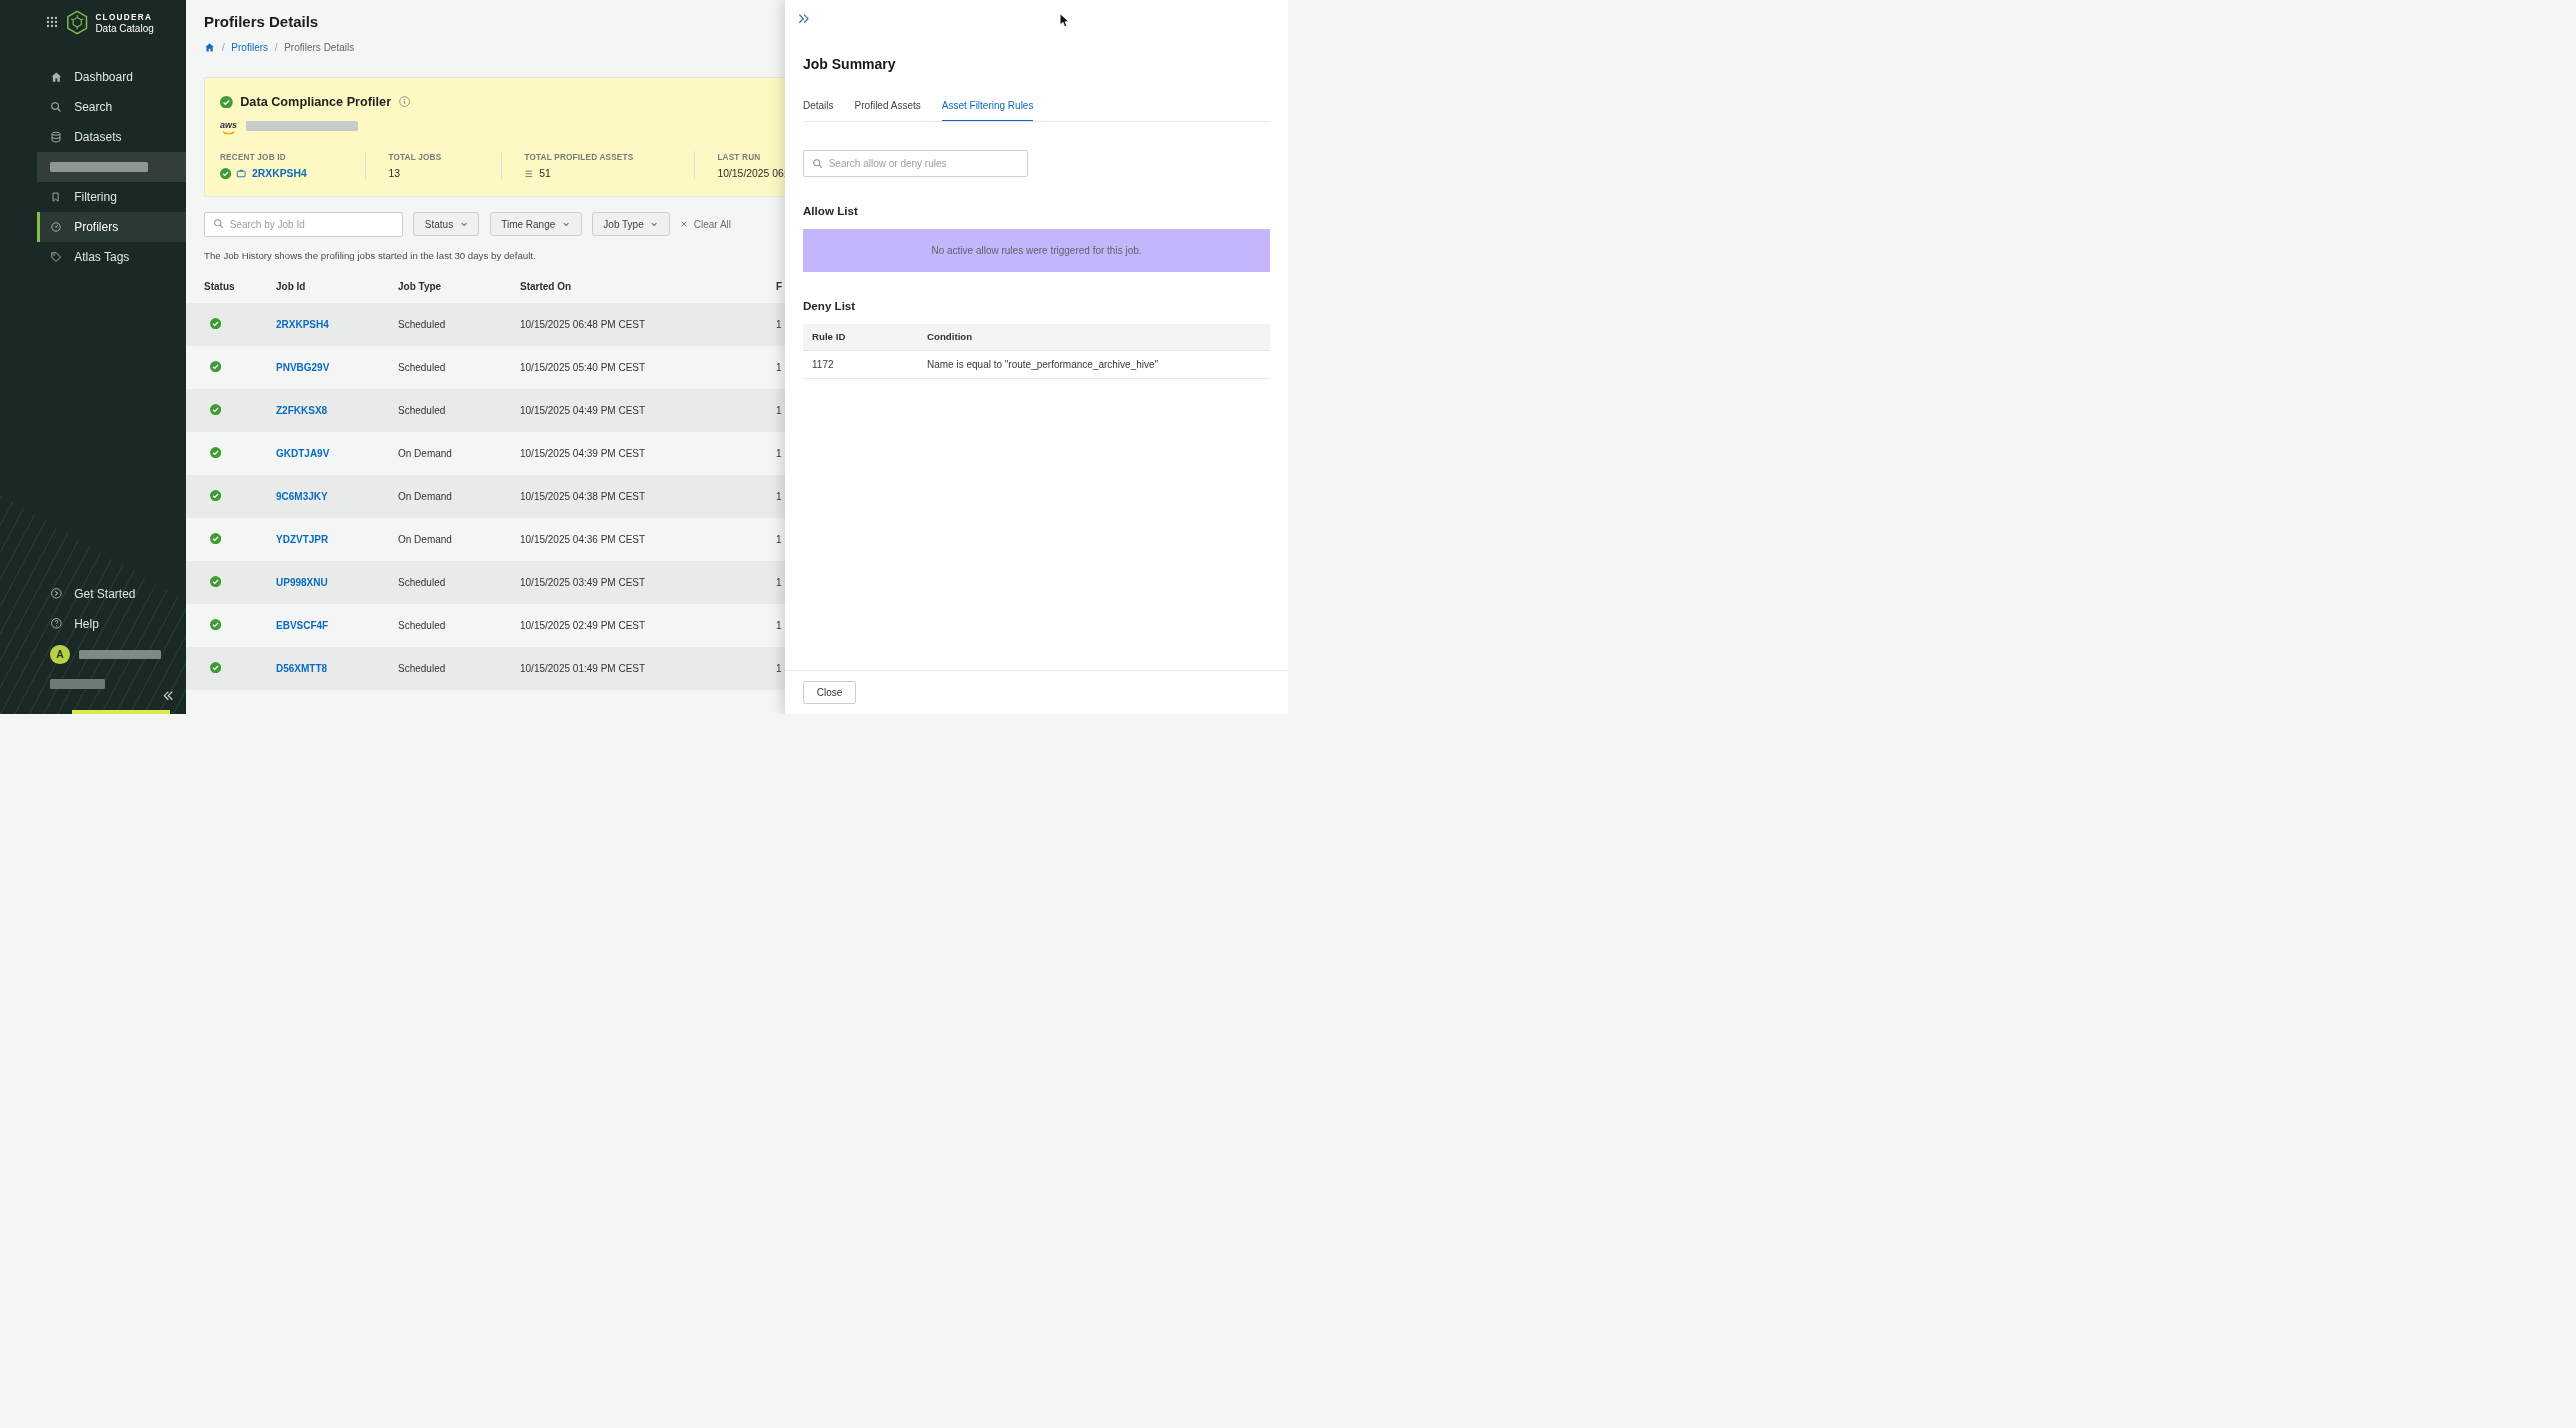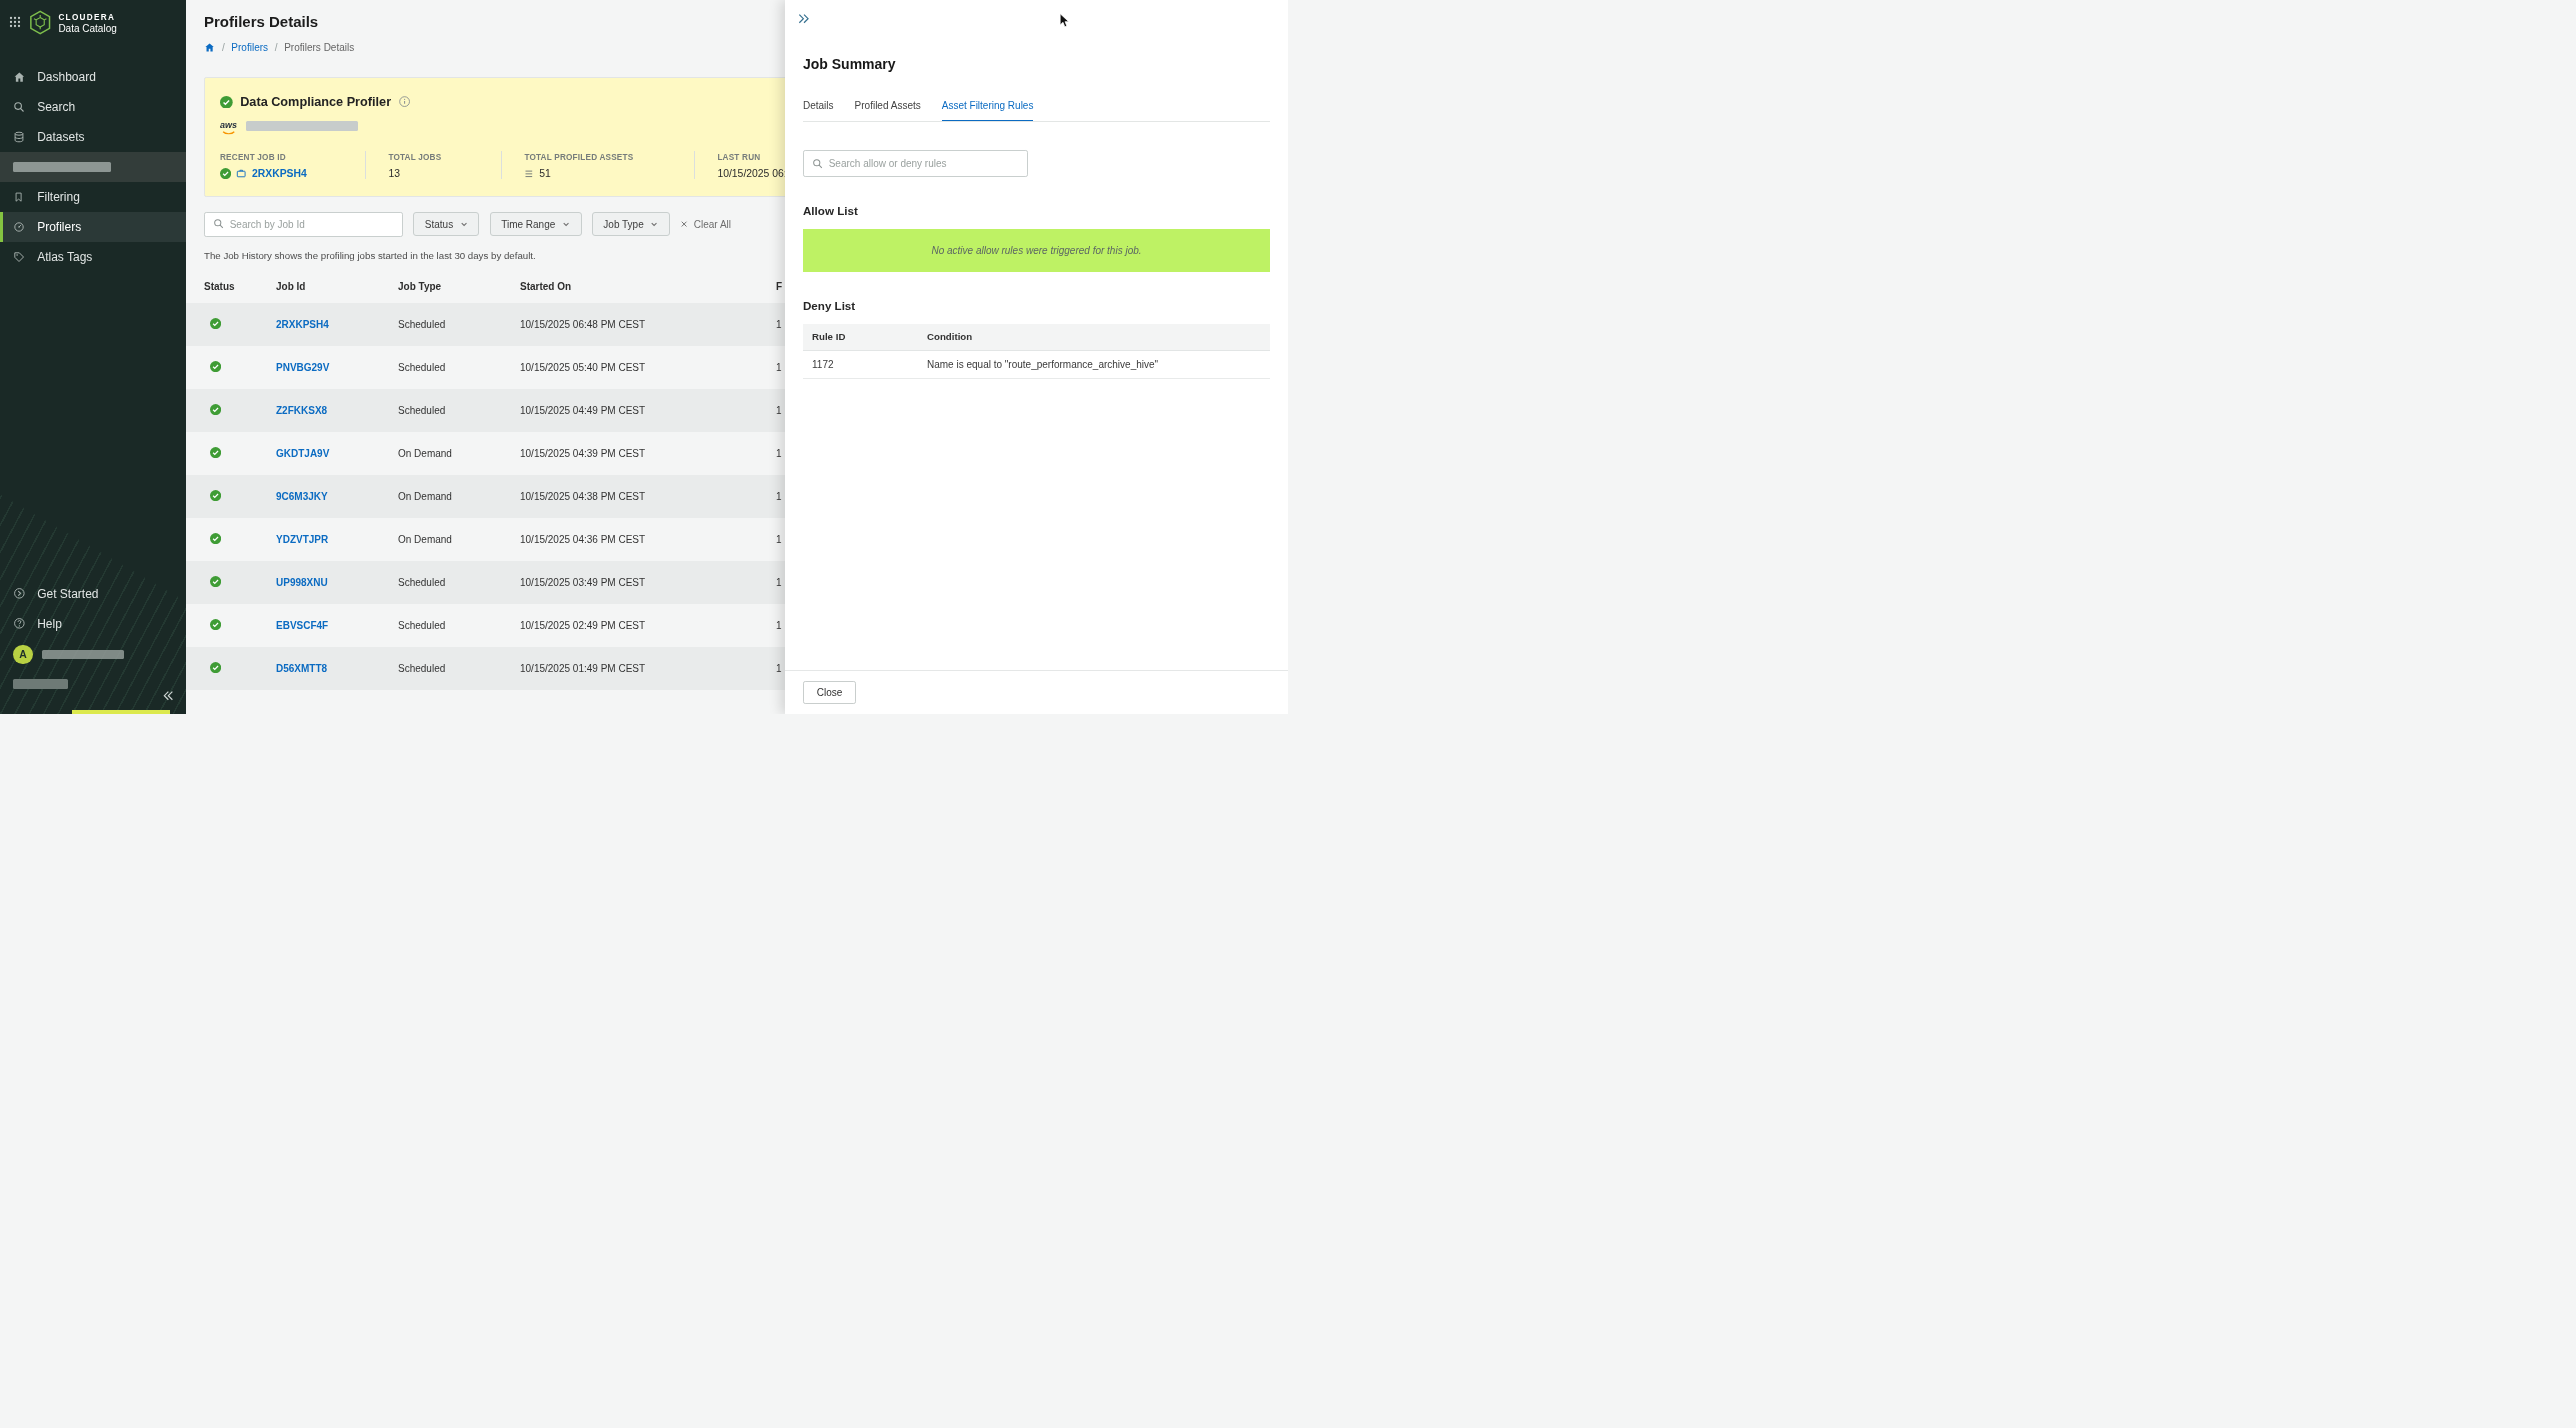--- a/index.html
+++ b/index.html
@@ -4,21 +4,21 @@
 <style>
   :root{
     --accent:#84c341; --link:#0b6bc2; --success:#3f9c35; --sidebar_bg:#1a2926;
   }
   *{box-sizing:border-box; margin:0; padding:0;}
   html,body{width:1288px; height:714px; overflow:hidden;}
   body{font-family:"Liberation Sans","DejaVu Sans",sans-serif; background:#f4f5f5; display:flex; position:relative; color:#333;}
   svg{display:block;}
 
   
-  .sidebar{width:186px; min-width:186px; height:100%; background:var(--sidebar_bg); color:#e3e7e6; position:relative; display:flex; flex-direction:column; overflow:hidden;}
+  .sidebar{width:186px; min-width:186px; height:100%; background:var(--sidebar_bg); color:#e3e7e6; position:relative; display:flex; flex-direction:column; overflow:hidden;padding-left:37px;}
   .stripes{position:absolute; left:0; right:0; bottom:0; height:268px; background:repeating-linear-gradient(118deg, rgba(255,255,255,0) 0 11.2px, rgba(120,190,150,.10) 11.2px 12.7px); clip-path:polygon(0 18%,100% 58%,100% 100%,0 100%); z-index:1; pointer-events:none;}
   .sidebar-top{display:flex; align-items:flex-start; gap:7.5px; padding:10.4px 9px; position:relative; z-index:2;}
   .apps-icon{color:#c2cac8; margin-top:5.2px; cursor:pointer;}
   .logo-hex{color:#7dbd4c;}
   .brand{line-height:1.2; margin-top:2.2px;}
   .brand1{font-size:8.2px; font-weight:700; letter-spacing:1.3px; color:#fff;}
   .brand2{font-size:10px; color:#fff; margin-top:0.7px;}
   .nav{margin-top:16.4px; position:relative; z-index:2;}
   .nav-item{display:flex; align-items:center; gap:10.4px; height:30px; padding:0 13.4px; font-size:12px; color:#e2e6e5; cursor:pointer; position:relative;}
   .nav-item .nicon{width:13.4px; color:#a9b3b0; display:flex;}
@@ -80,21 +80,21 @@
   .panel{position:absolute; top:0; right:0; width:503px; height:100%; background:#fff; box-shadow:-4.5px 0 12px rgba(0,0,0,.14); display:flex; flex-direction:column; z-index:10;}
   .panel-top{height:37px; display:flex; align-items:center; padding:0 12px; color:#35708f;}
   .panel-collapse{cursor:pointer; display:flex;}
   .cursor{position:absolute; left:274px; top:13.4px; z-index:12; pointer-events:none;}
   .panel-title{font-size:14px; font-weight:700; color:#181818; margin:19.4px 18px 0;}
   .panel-tabs{display:flex; gap:21px; margin:28px 18px 0; border-bottom:0.7px solid #e3e6e5;}
   .ptab{padding-bottom:9px; font-size:10px; color:#424242; cursor:pointer;}
   .ptab.active{color:var(--link); border-bottom:1.5px solid var(--link); margin-bottom:-0.7px; font-weight:500;}
   .panel-search{margin:28px 18px 0; width:225px; height:27px;}
   .section-heading{margin:27px 18px 0; font-size:11.6px; font-weight:700; color:#262626;}
-  .empty-box{margin:12px 18px 0; background:#bef264; min-height:43px; display:flex; align-items:center; justify-content:center; font-style:italic; font-size:10px; color:#5c6665; padding:0 12px; text-align:center;}
+  .empty-box{margin:12px 18px 0; background:#c4b5fd; min-height:43px; display:flex; align-items:center; justify-content:center; font-size:10px; color:#5c6665; padding:0 12px; text-align:center;}
   .deny-table{margin:12px 18px 0;}
   .deny-head{display:grid; grid-template-columns:115px 1fr; background:#f3f4f4; border-bottom:0.7px solid #e2e5e5; padding:7.5px 9px; font-size:9.7px; font-weight:700; color:#333;}
   .deny-row{display:grid; grid-template-columns:115px 1fr; padding:8.2px 9px; border-bottom:0.7px solid #e8eaea; font-size:10px; color:#3a3a3a; background:#fff;}
   .panel-footer{margin-top:auto; border-top:0.7px solid #e5e7e7; padding:9.7px 18px;}
   .close-btn{border:0.7px solid #c9cecd; background:#fff; border-radius:2.2px; padding:5.2px 12.7px; font-size:10px; color:#2f2f2f; cursor:pointer; font-family:inherit;}
 </style>
 </head>
 <body>
 
 <aside class="sidebar">

